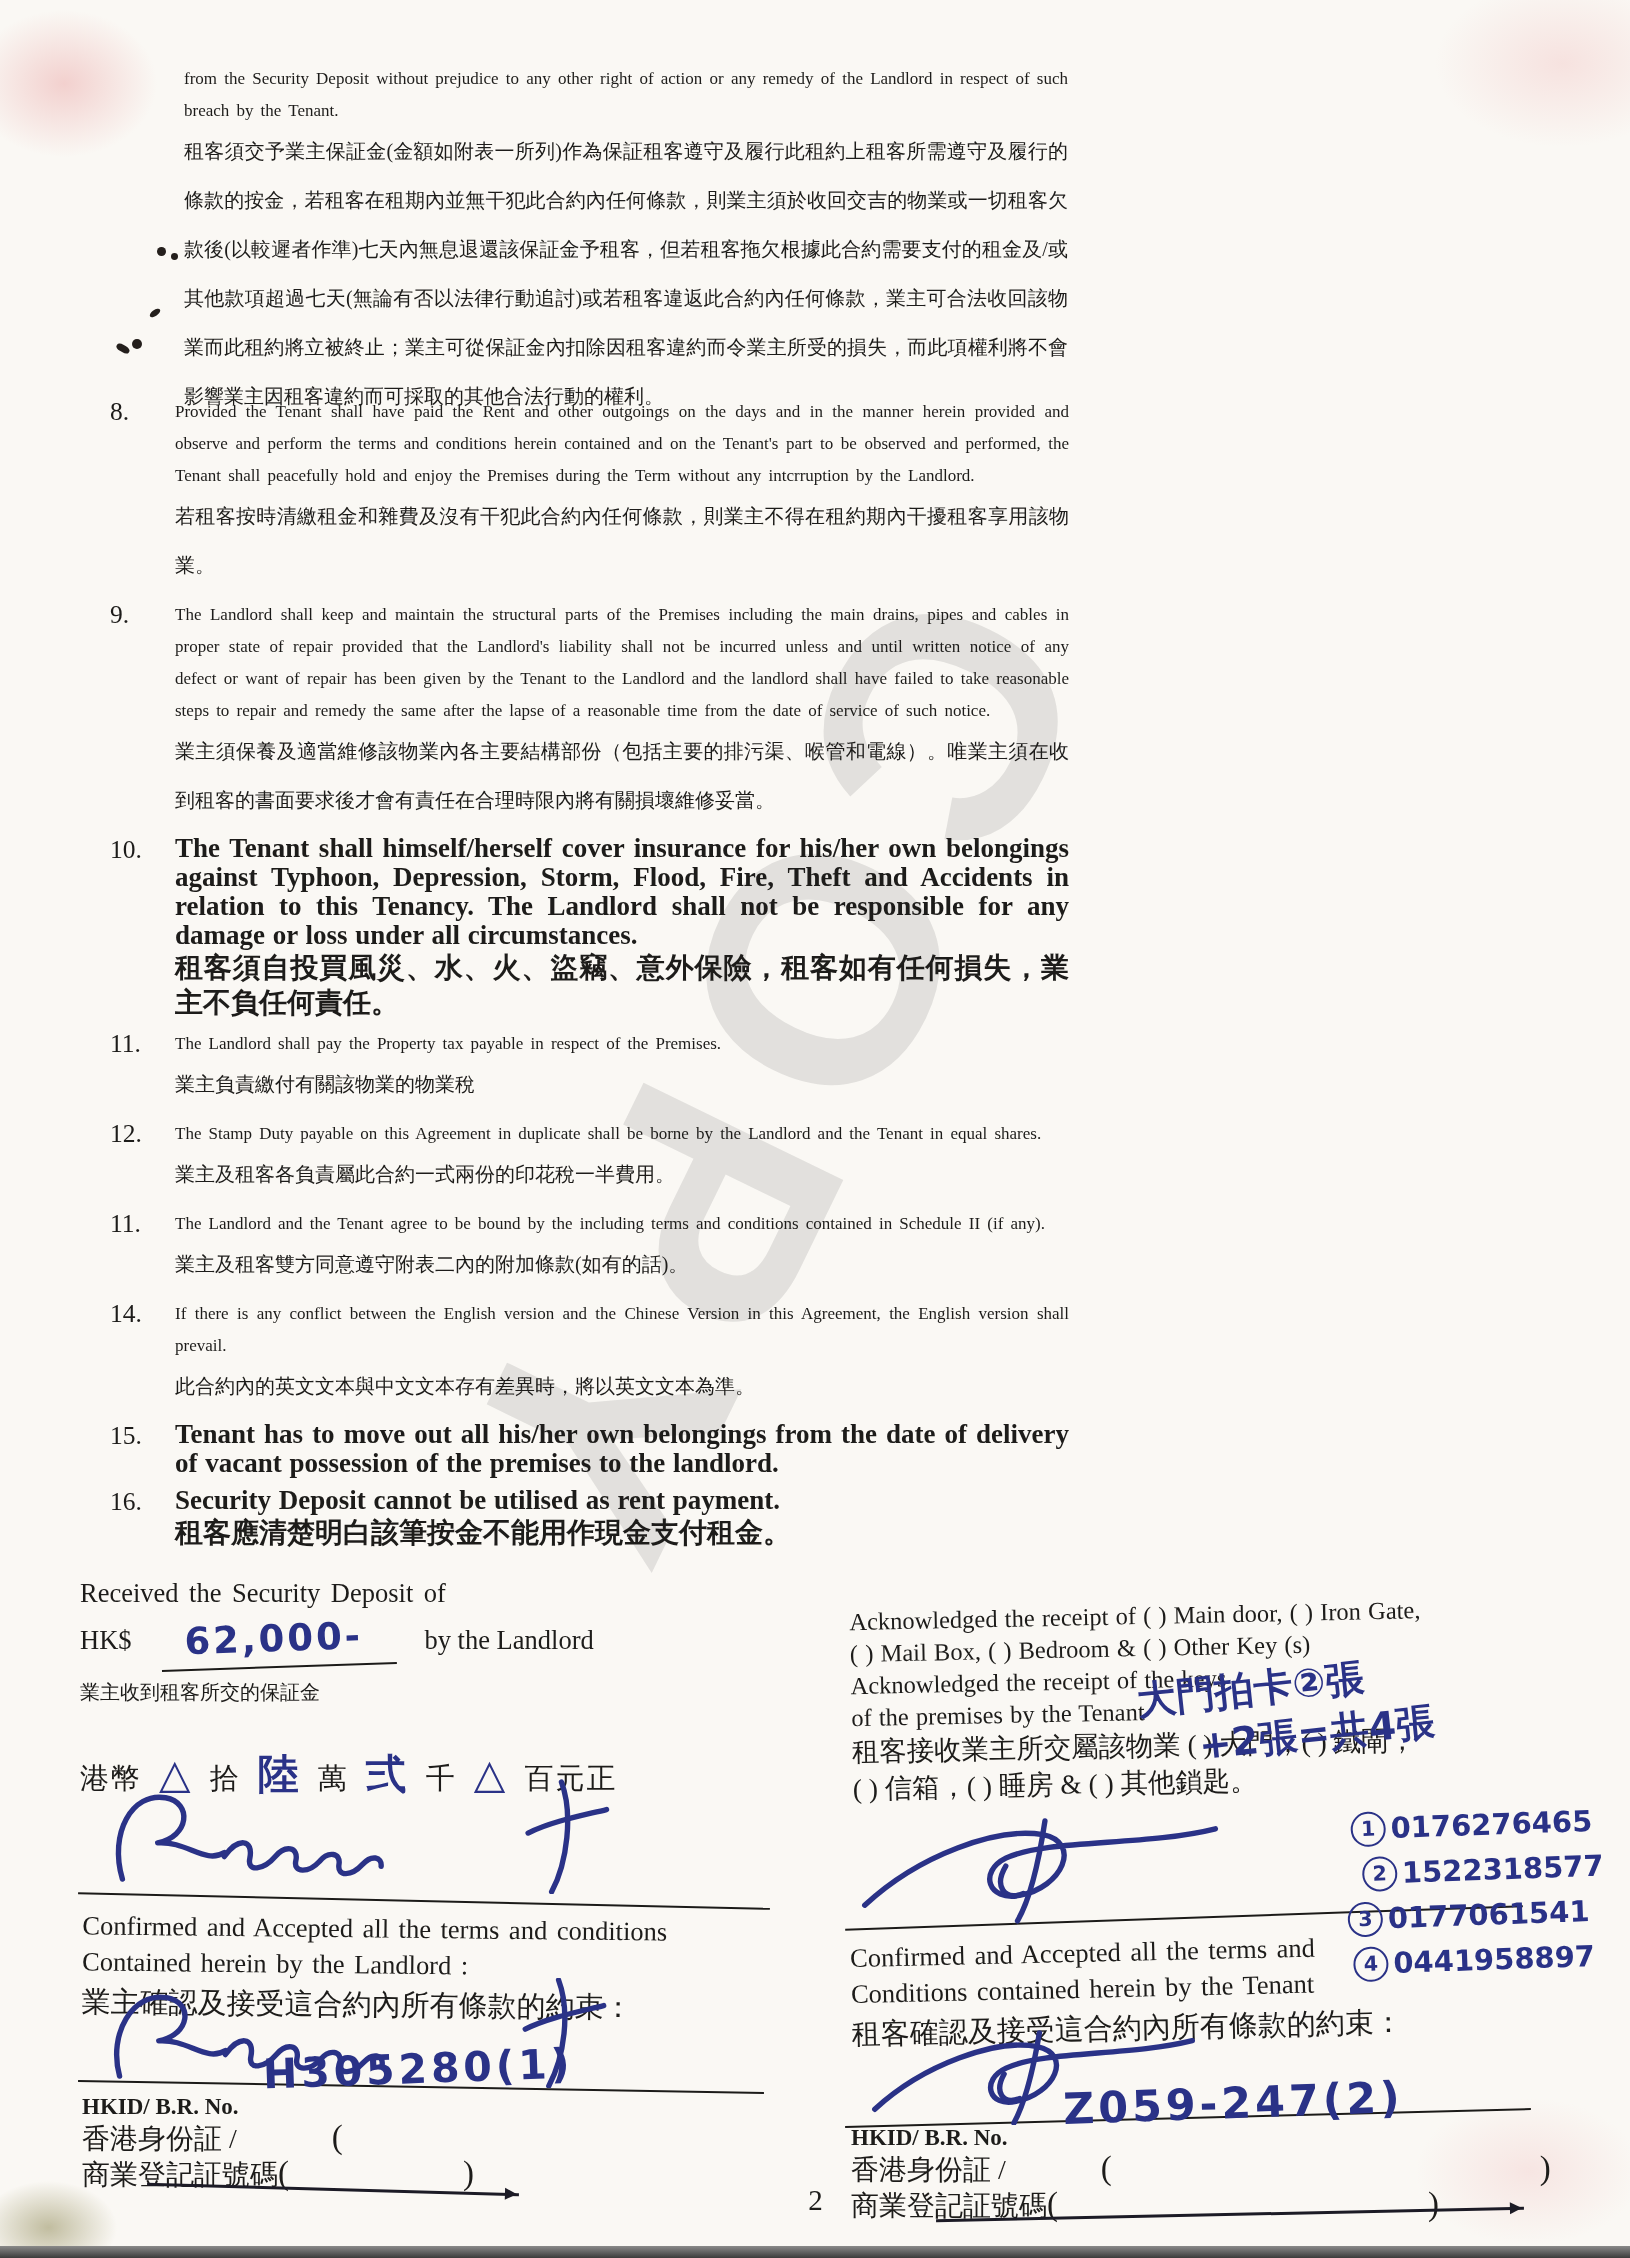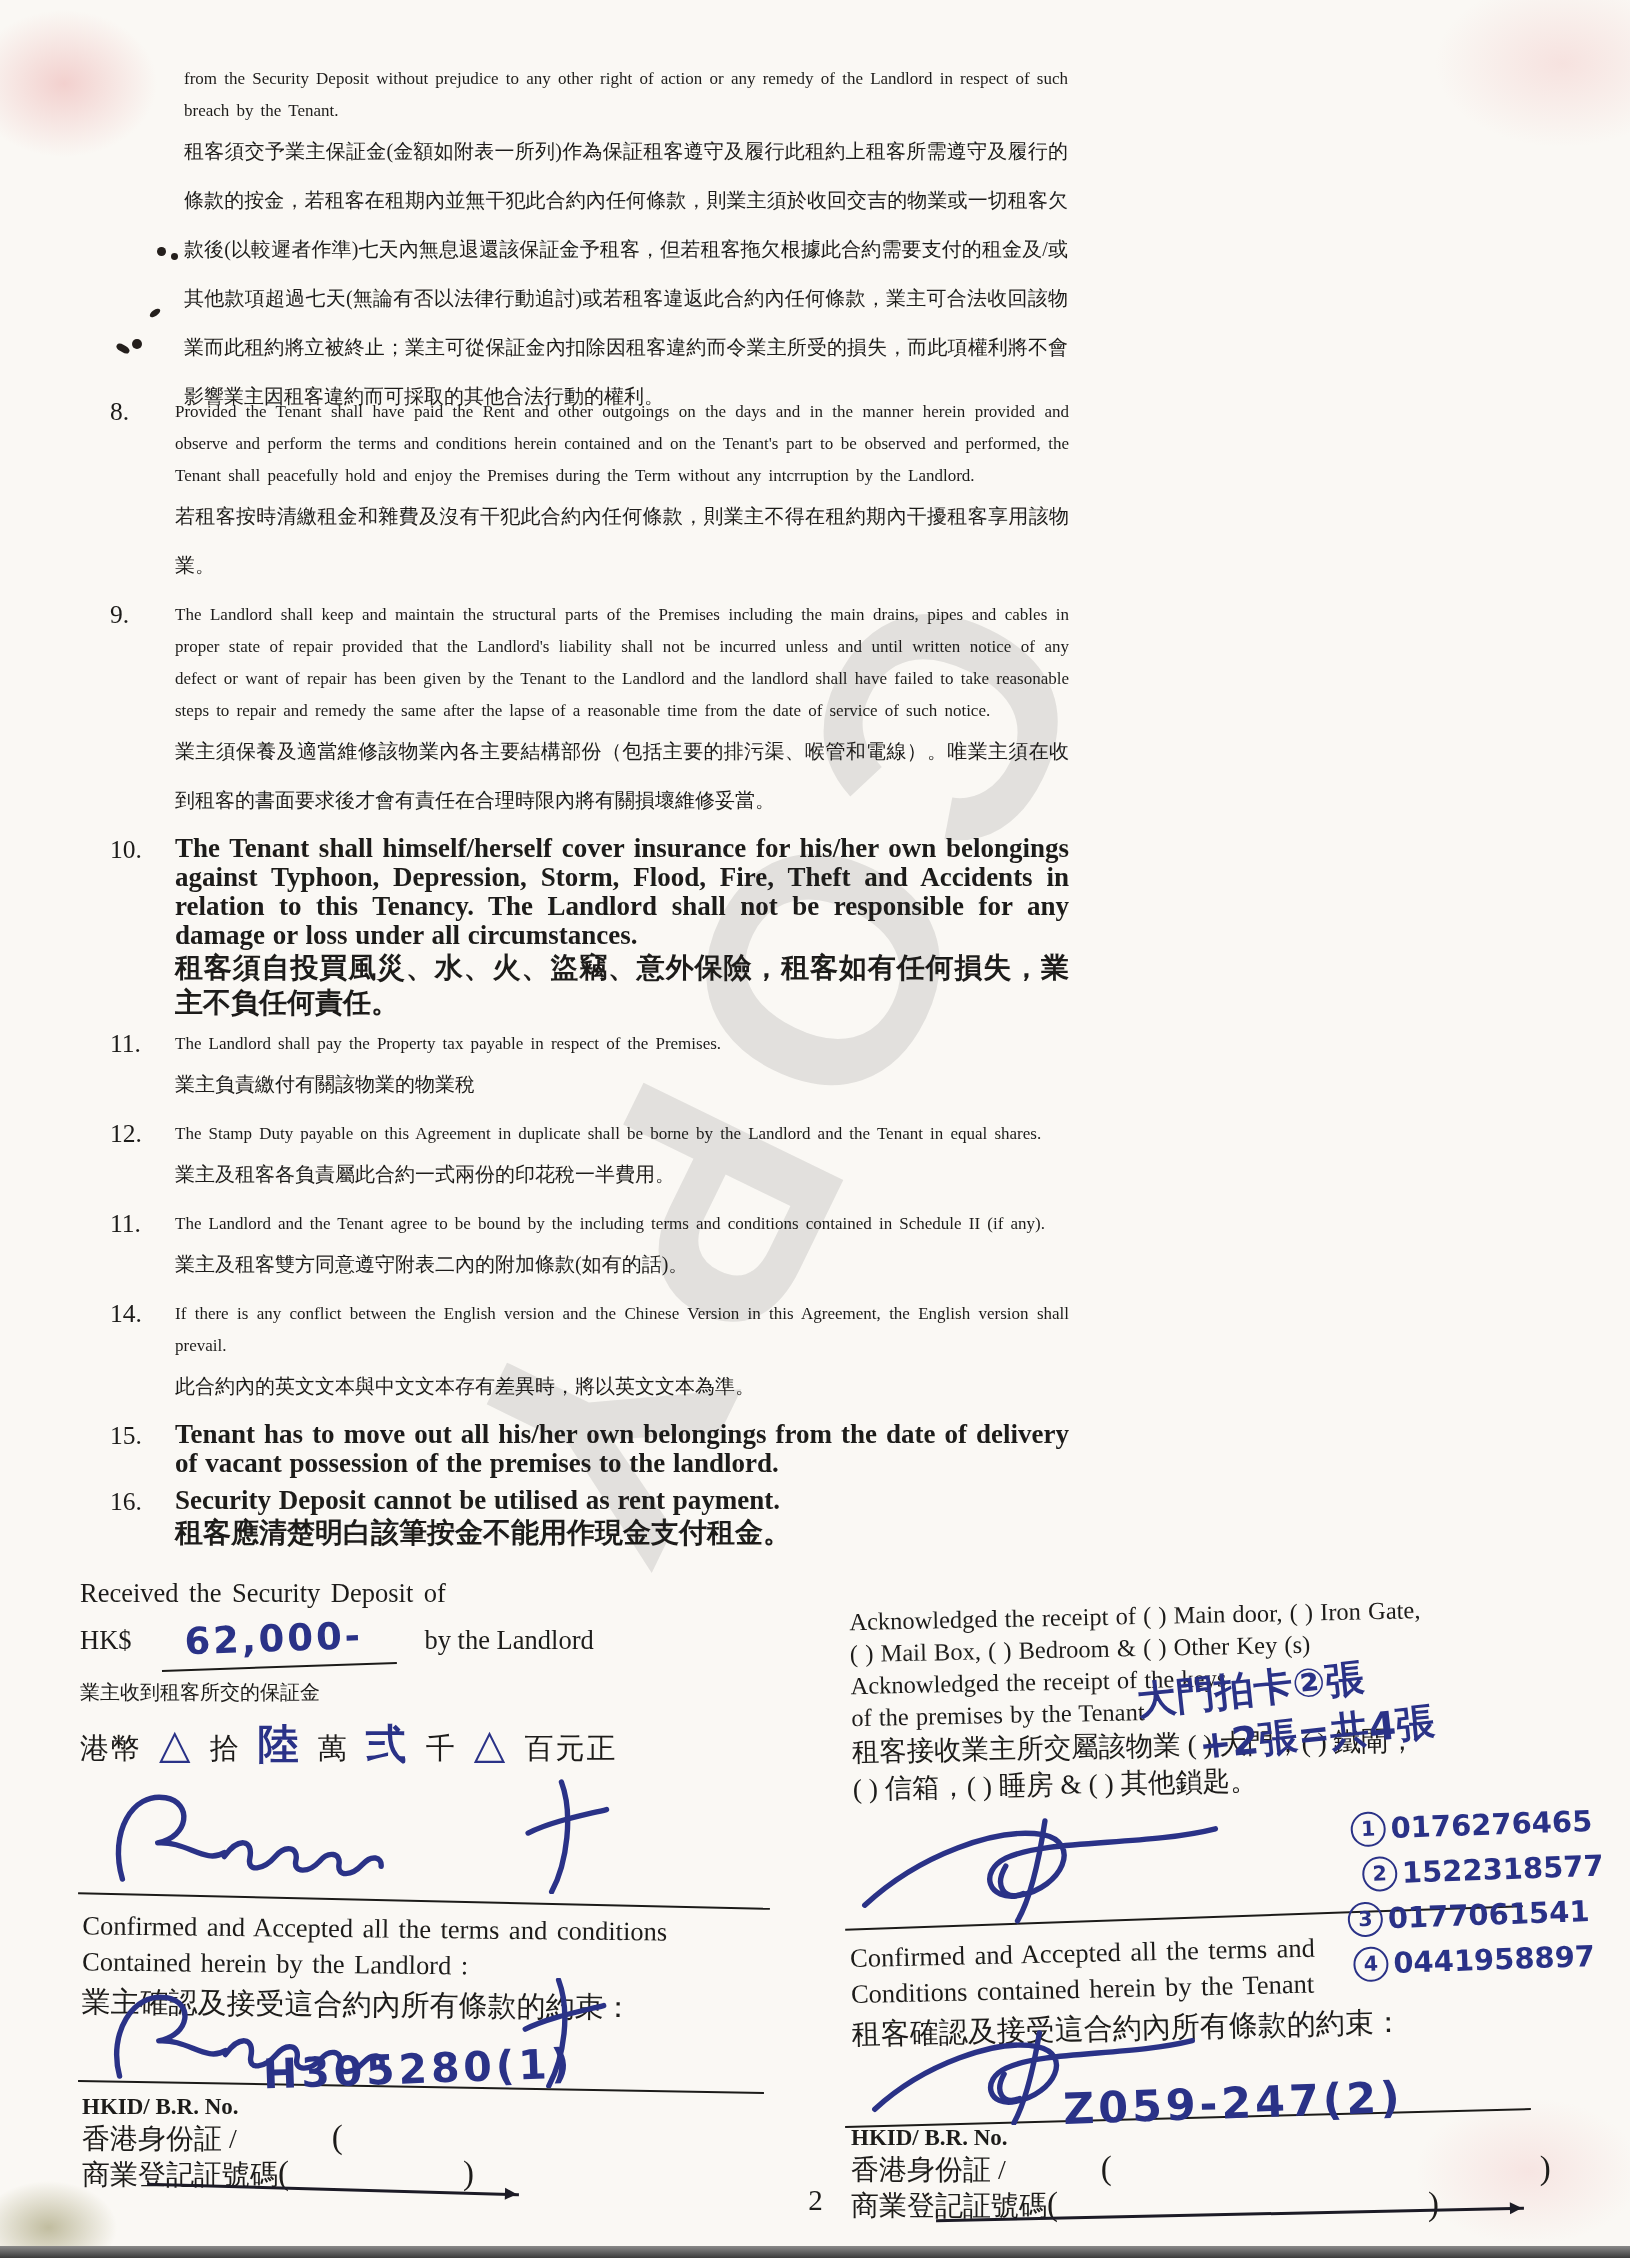--- a/index.html
+++ b/index.html
@@ -44,21 +44,21 @@
   .circ{display:inline-flex;align-items:center;justify-content:center;
     width:31px;height:31px;border:2.9px solid #2a3287;border-radius:50%;
     font-size:20.6px;margin-right:4.9px;flex:none;}
   
   .abs{position:absolute;z-index:2;}
   .received{left:80px;top:1574px;width:686px;}
   .received .l1{font-size:26.5px;line-height:39px;word-spacing:3.9px;}
   .amountrow{font-size:26.5px;line-height:51px;display:flex;align-items:center;gap:29px;}
   .amt{font-size:37px;font-weight:bold;border-bottom:2.5px solid #1c1b19;
     padding:0 33px 2px 23.5px;transform:rotate(-2deg);letter-spacing:2.9px;}
-  .cnamount{font-size:29px;line-height:55px;letter-spacing:2px;}
+  .cnamount{font-size:29px;line-height:55px;letter-spacing:2px;margin-top:30px;}
   .cnamount .hw{font-size:41px;font-weight:bold;padding:0 7.8px;}
   .ack{left:851px;top:1600px;width:588px;transform:rotate(-1.2deg);}
   .ack .en{font-size:24.5px;line-height:32px;text-align:left;word-spacing:1px;}
   .ack .zh{font-size:27.4px;line-height:37px;text-align:left;}
   .keysnote{left:1139px;top:1660px;transform:rotate(-6deg);font-size:39px;
     font-weight:bold;line-height:51px;white-space:nowrap;}
   .keysnote .n2{margin-left:57px;}
   .phones{left:1353px;top:1803px;font-size:29px;font-weight:bold;
     transform:rotate(-2deg);line-height:45px;white-space:nowrap;}
   .phones .row{display:flex;align-items:center;}

